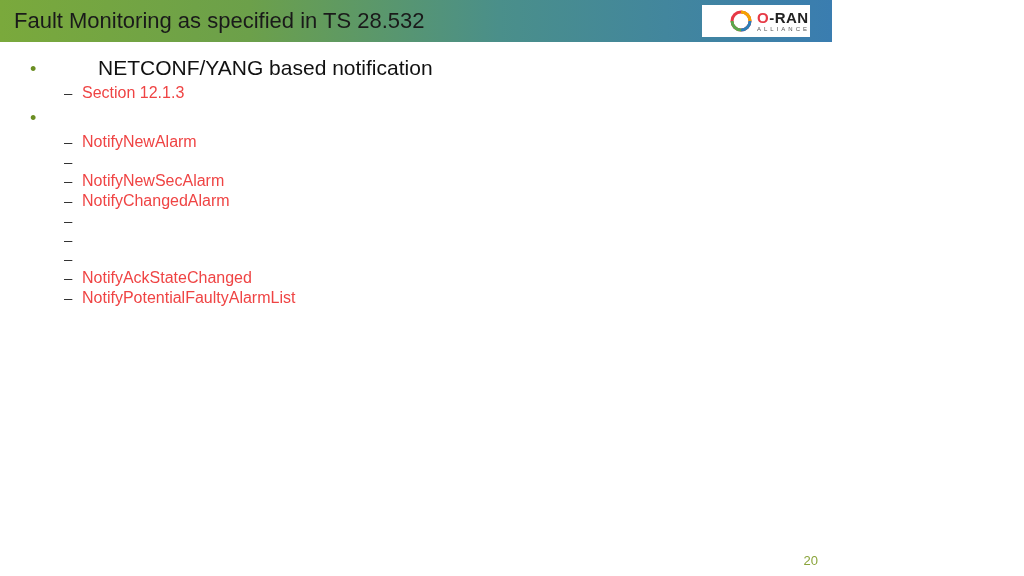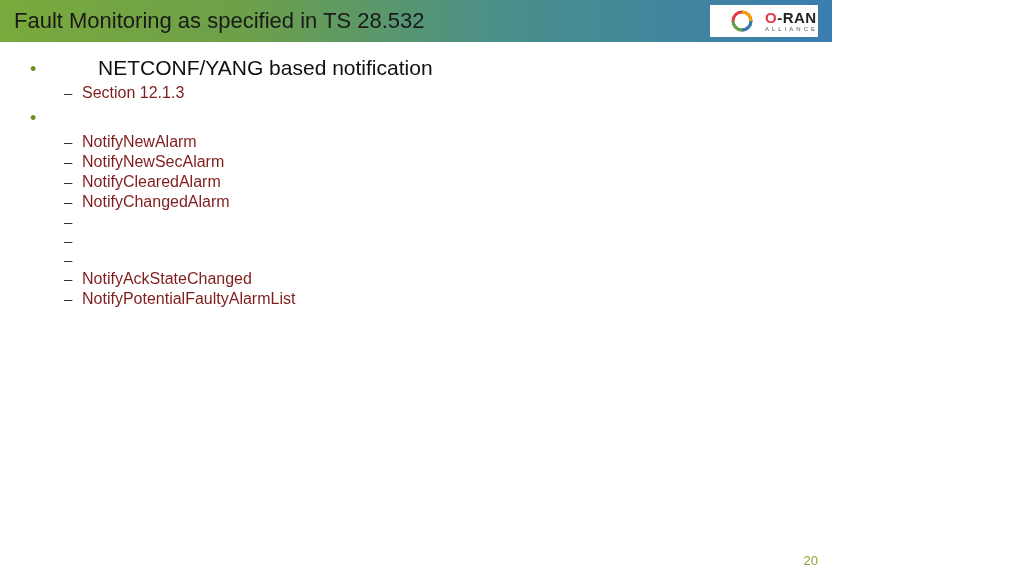--- a/index.html
+++ b/index.html
@@ -14,46 +14,46 @@
     padding-left: 14px;
     position: relative;
   }
   .title-bar h1 {
     font-size: 22px;
     font-weight: 400;
     color: #1a1a1a;
   }
   .logo {
     position: absolute;
-    right: 14px;
+    right: 22px;
     top: 5px;
     height: 32px;
     width: 108px;
     background: #fff;
     display: flex;
     align-items: center;
-    justify-content: space-between;
+    justify-content: flex-end;
     padding-left: 20px;
   }
   .logo-ring { width: 24px; height: 24px; margin-right: 4px; }
   .logo-text { display: flex; flex-direction: column; line-height: 1; }
   .logo-main { font-size: 15px; font-weight: 700; letter-spacing: 0.5px; color: #222; }
   .logo-sub { font-size: 6px; letter-spacing: 3px; color: #555; margin-top: 1px; }
   .content {
     padding: 14px 28px 0 28px;
   }
   ul.top { list-style: none; }
   ul.top > li { margin-bottom: 6px; }
   ul.top > li > .bullet-row { display: flex; align-items: baseline; }
   ul.top > li > .bullet-row .dot { color: #6b8e23; font-size: 18px; width: 22px; flex-shrink: 0; text-align: left; padding-left: 2px; }
   ul.top > li > .bullet-row .txt { font-size: 21px; color: #111; margin-left: 48px; }
   ul.sub { list-style: none; padding-left: 36px; margin-top: 4px; }
   ul.sub > li { display: flex; align-items: baseline; margin-bottom: 2px; }
   ul.sub > li .dash { color: #333; font-size: 15px; width: 18px; flex-shrink: 0; }
-  ul.sub > li .txt { font-size: 16px; color: #7f1d1d; }
+  ul.sub > li .txt { font-size: 16px; color: #ef4444; }
   .page-num {
     position: absolute;
     bottom: 8px;
     right: 14px;
     font-size: 13px;
     color: #8aa43a;
   }
 </style>
 </head>
 <body>
@@ -94,25 +94,24 @@
         <div class="bullet-row">
           <span class="dot">•</span>
         </div>
         <ul class="sub">
           <li>
               <span class="dash">–</span>
               <span class="txt">NotifyNewAlarm</span>
             </li>
           <li>
               <span class="dash">–</span>
-              <span class="txt">NotifyNewSecAlarm</span>
             </li>
           <li>
               <span class="dash">–</span>
-              <span class="txt">NotifyClearedAlarm</span>
+              <span class="txt">NotifyNewSecAlarm</span>
             </li>
           <li>
               <span class="dash">–</span>
               <span class="txt">NotifyChangedAlarm</span>
             </li>
           <li>
               <span class="dash">–</span>
             </li>
           <li>
               <span class="dash">–</span>

